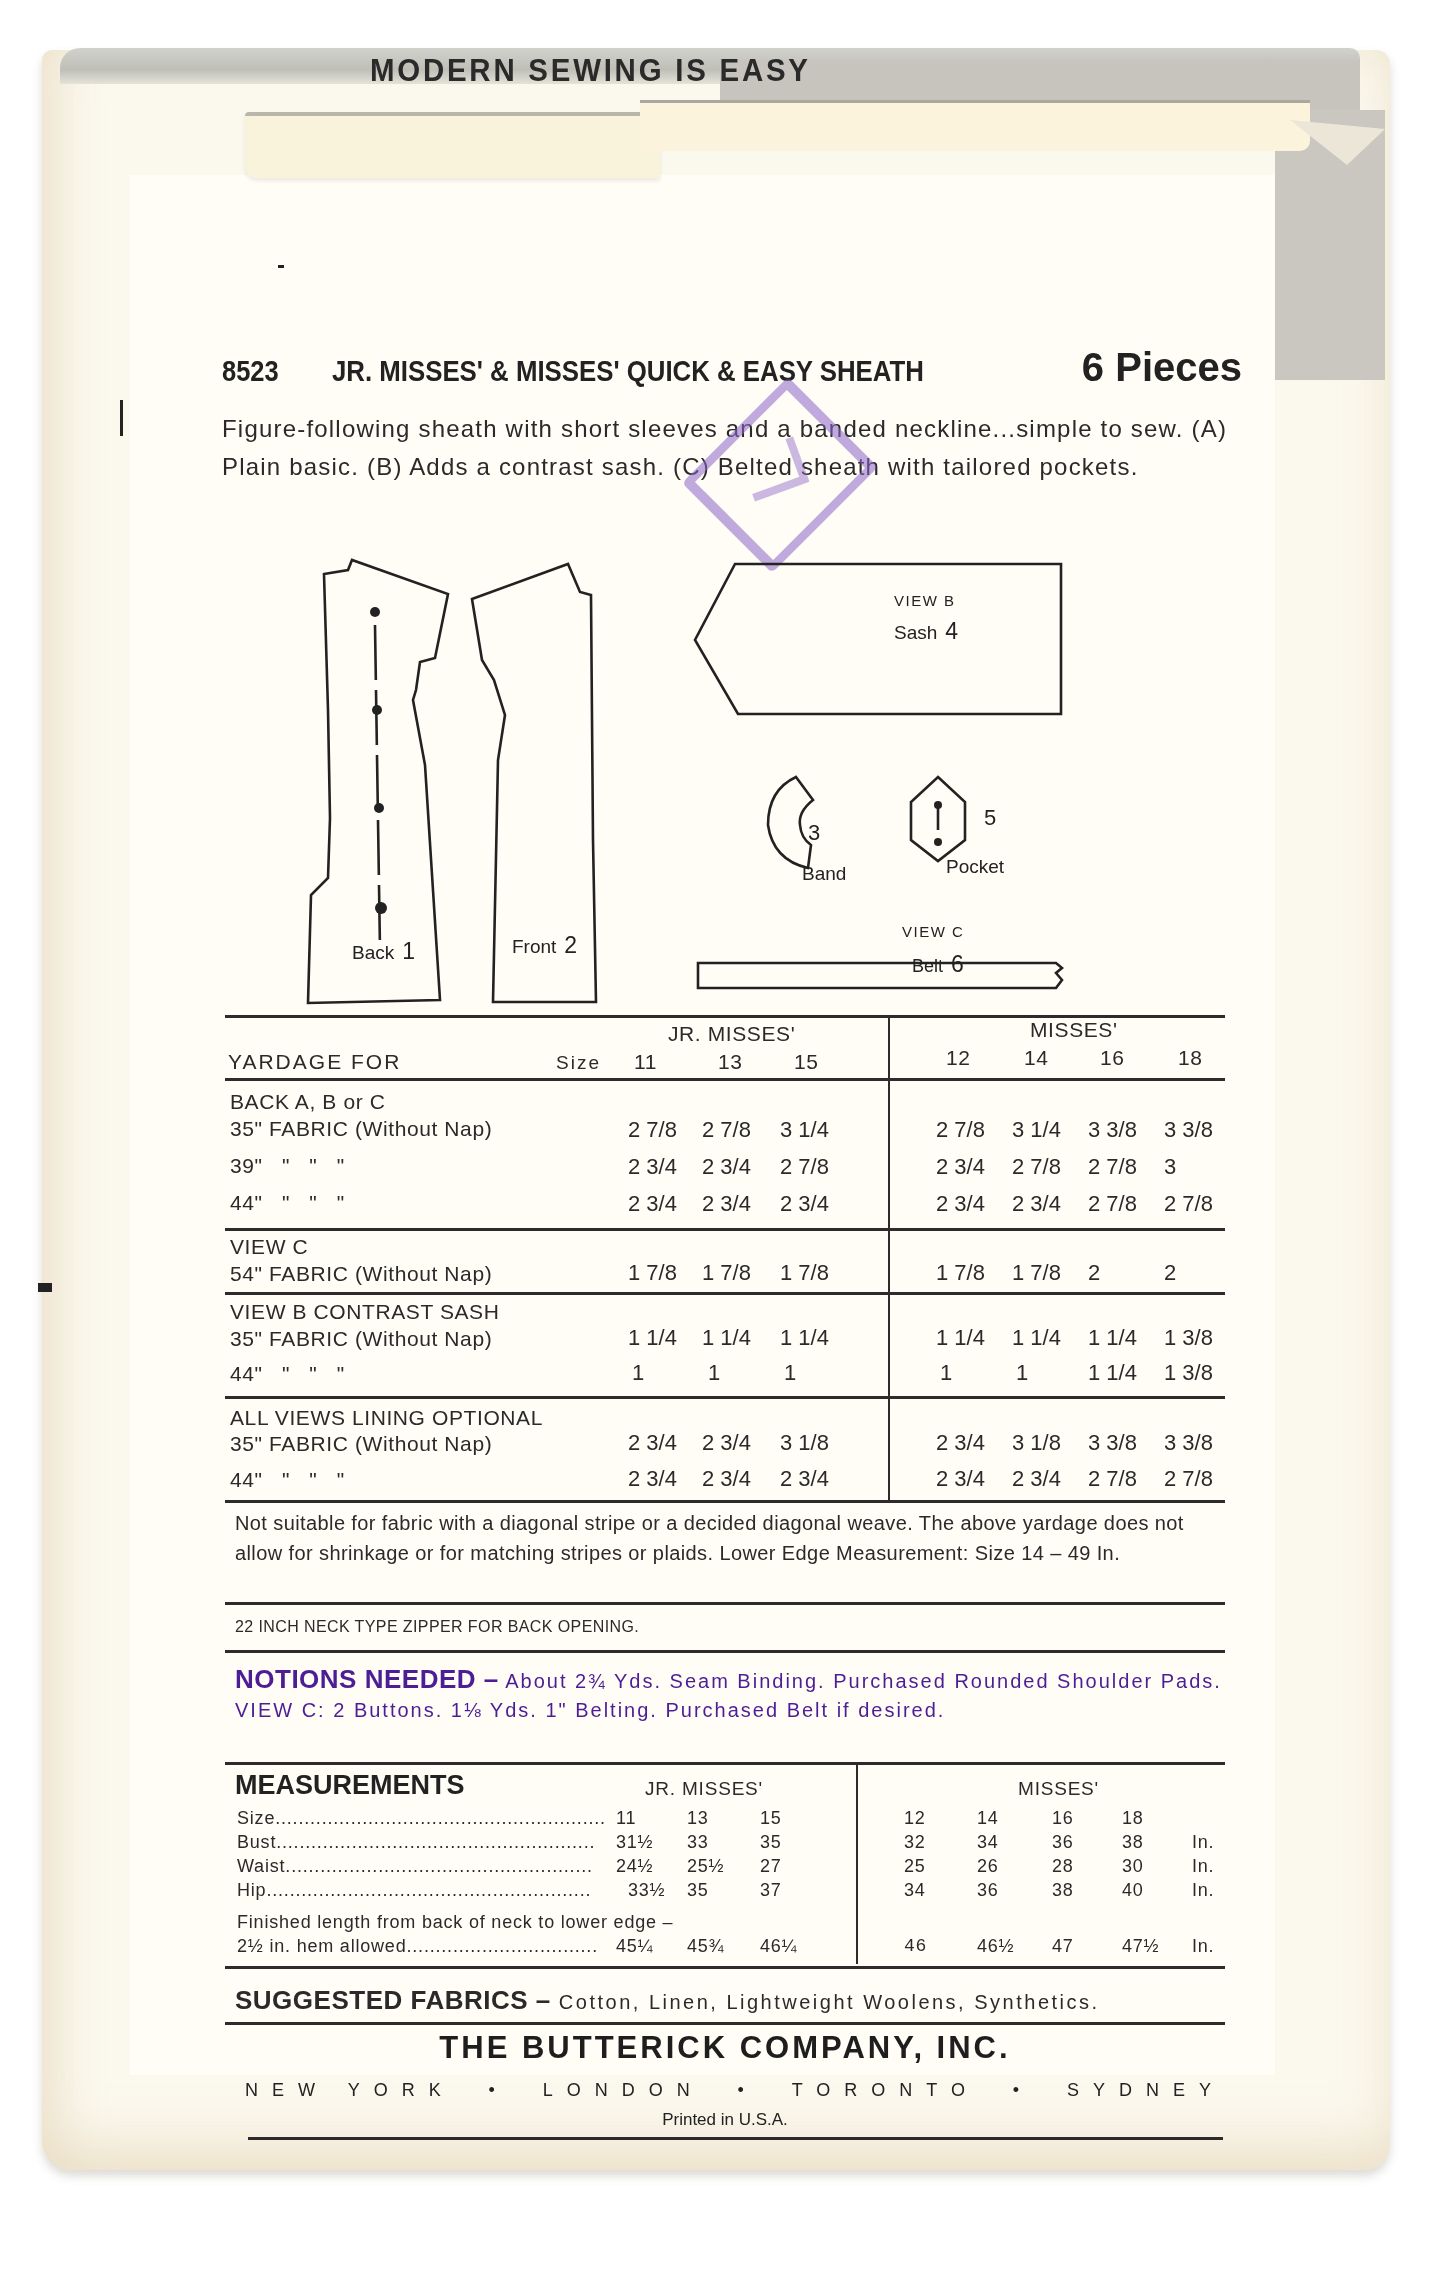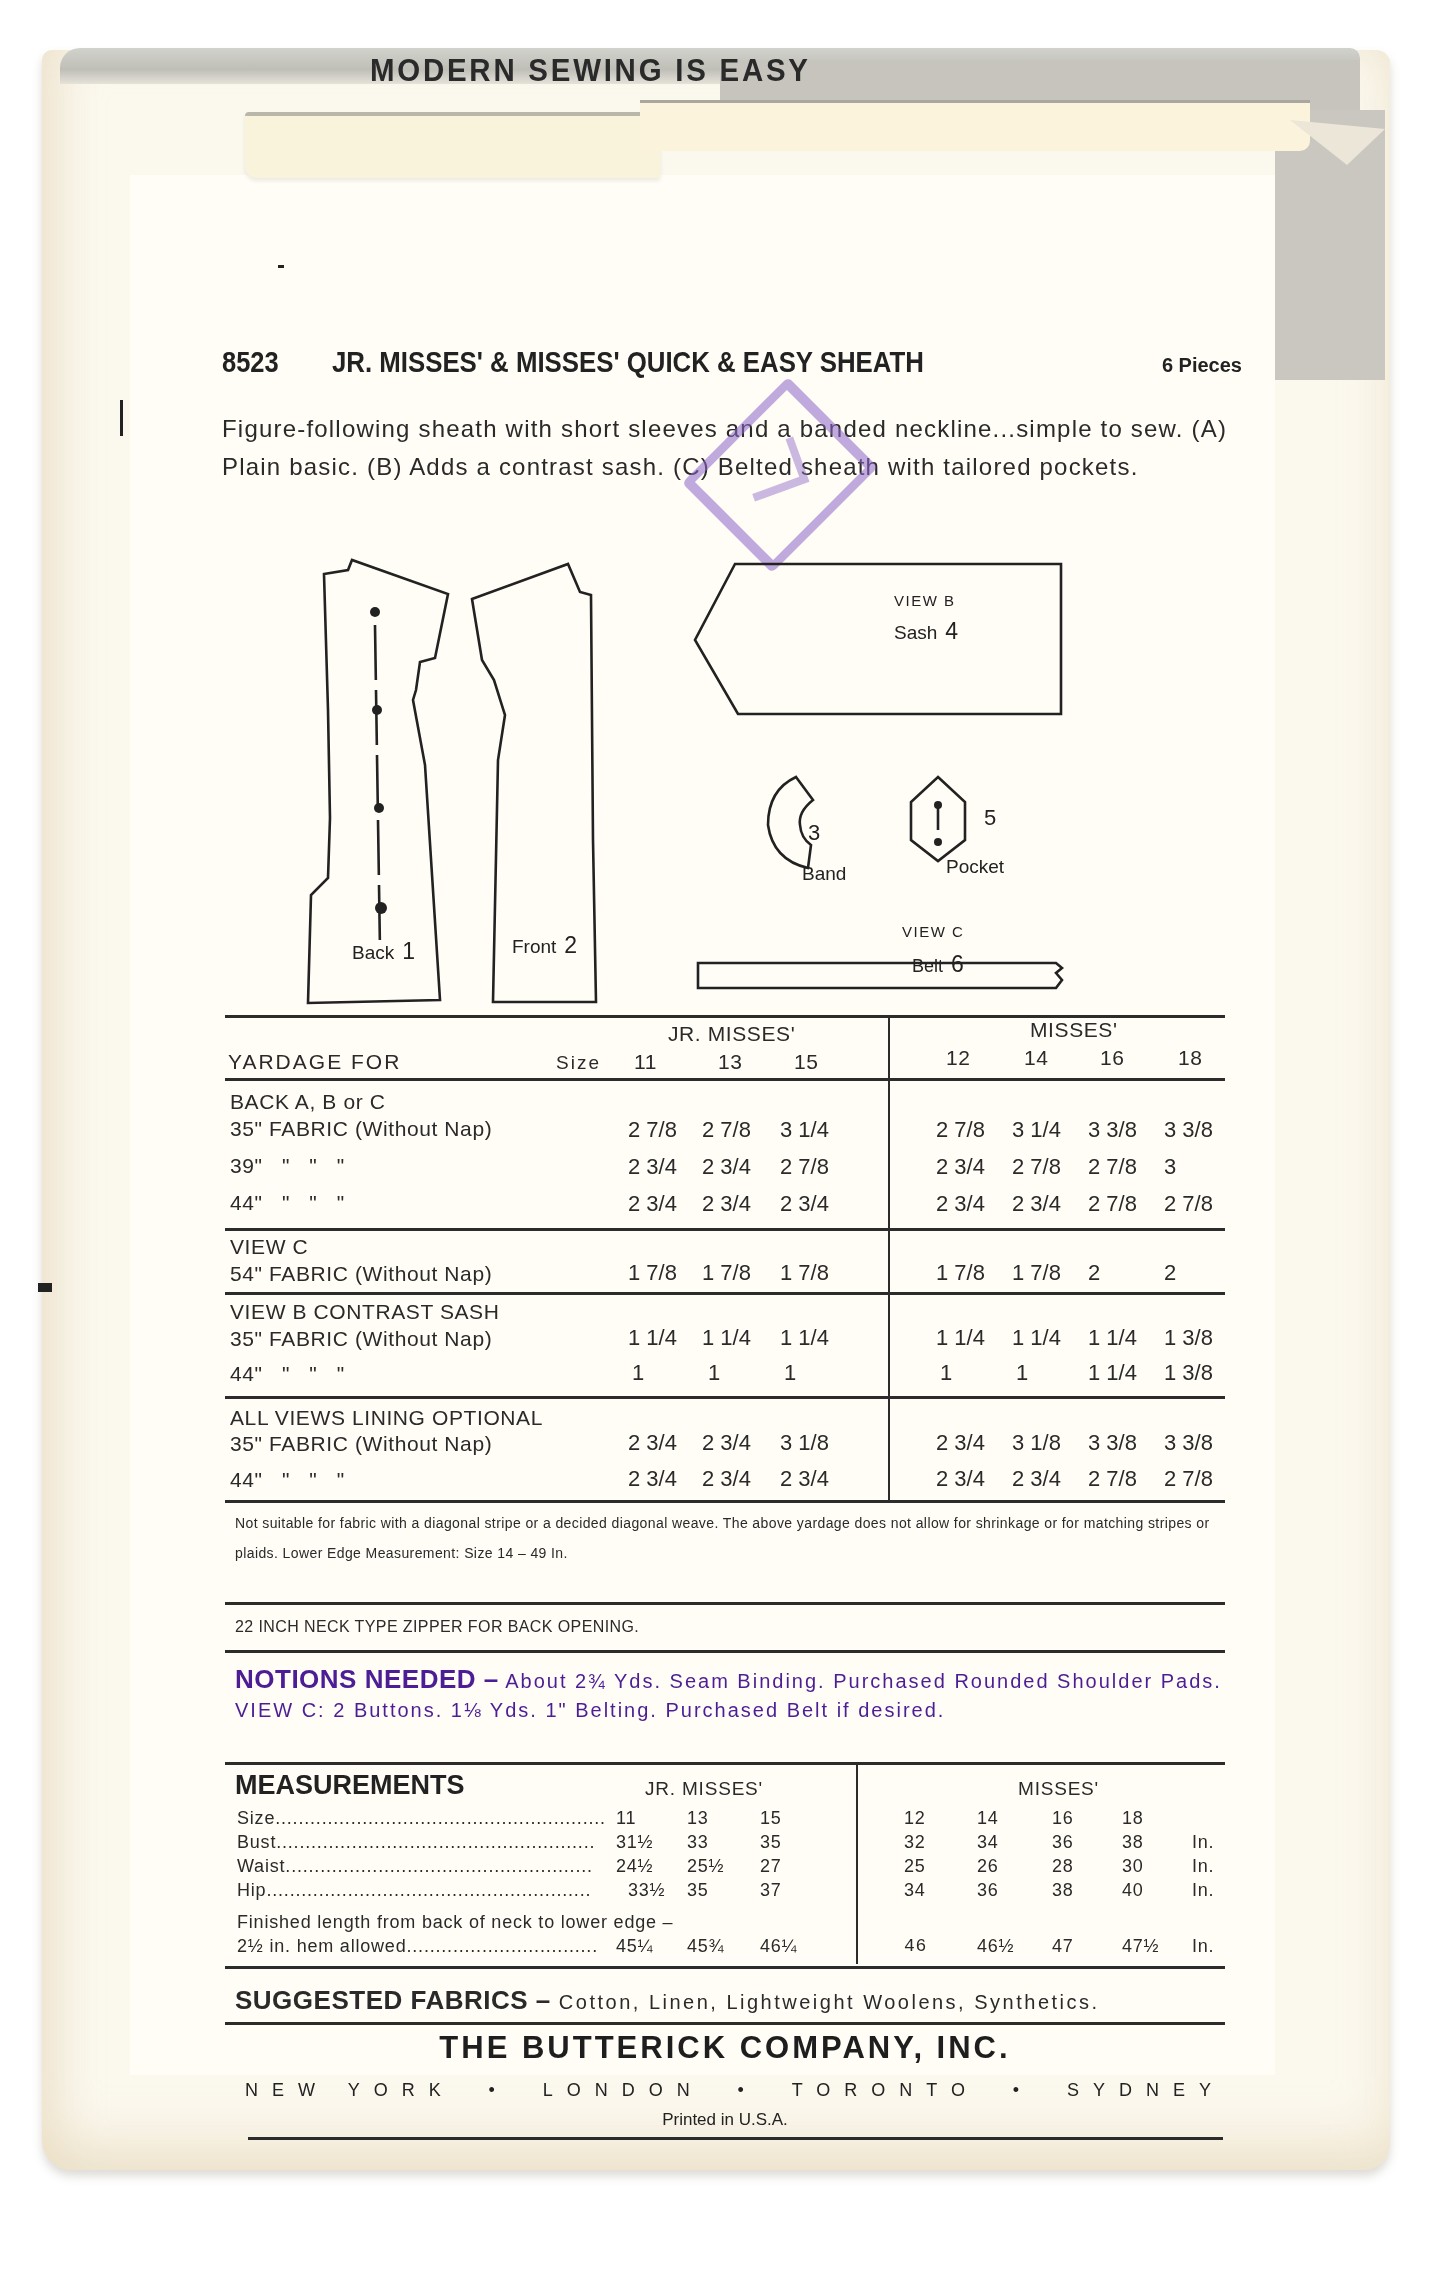--- a/index.html
+++ b/index.html
@@ -50,21 +50,21 @@
   .banner {
     position:absolute; left:370px; top:52px; font-size:32px; letter-spacing:3px;
     font-weight:bold; color:#2a2a2a; transform:scaleX(0.92); transform-origin:left;
   }
   .title-row {
     position:absolute; left:222px; top:345px; width:1020px; display:flex; align-items:baseline;
     font-size:30px; font-weight:bold; color:#222;
   }
   .title-row .num { width:110px; transform:scaleX(0.85); transform-origin:left; }
   .title-row .name { flex:1; transform:scaleX(0.86); transform-origin:left; white-space:nowrap; }
-  .title-row .pieces { font-size:20px; }
+  .title-row .pieces { font-size:40px; }
   .desc {
     position:absolute; left:222px; top:410px; width:1010px;
     font-size:24px; line-height:38px; letter-spacing:1.2px; color:#2a2a2a;
   }
   .stamp {
     position:absolute; left:705px; top:400px; width:130px; height:130px;
     border:10px solid rgba(140,100,200,0.55); transform:rotate(45deg) scaleX(0.85);
     border-radius:6px;
   }
   .stamp-inner {
@@ -76,21 +76,21 @@
   .piece-label { position:absolute; font-size:19px; color:#222; }
   .piece-label b { font-size:23px; font-weight:normal; margin-left:8px; }
   .small-label { position:absolute; font-size:15px; letter-spacing:1.5px; color:#222; }
 
   
   .hr { position:absolute; left:225px; width:1000px; height:3px; background:#2c2c2c; }
   .vr { position:absolute; left:888px; width:2px; background:#2c2c2c; }
   .t { position:absolute; font-size:21px; color:#2a2a2a; white-space:nowrap; letter-spacing:0.6px; }
   .t-sm { font-size:19px; }
   .cell { position:absolute; font-size:22px; color:#2a2a2a; white-space:nowrap; }
-  .para { position:absolute; left:235px; width:985px; font-size:14px; line-height:30px; color:#2a2a2a; letter-spacing:0.4px; }
+  .para { position:absolute; left:235px; width:985px; font-size:20px; line-height:30px; color:#2a2a2a; letter-spacing:0.4px; }
   .notions { position:absolute; left:235px; top:1665px; width:990px; font-size:20px; line-height:29px; color:#4c1d95; letter-spacing:2px; }
   .notions .hd { font-size:26px; font-weight:bold; letter-spacing:0.5px; }
   .meas-hd { position:absolute; left:235px; top:1770px; font-size:27px; font-weight:bold; color:#222; }
   .m { position:absolute; font-size:18px; color:#2a2a2a; white-space:nowrap; letter-spacing:0.8px; }
   .fabrics { position:absolute; left:235px; top:1985px; width:1000px; font-size:20px; letter-spacing:2.5px; color:#2a2a2a; }
   .fabrics .hd { font-size:26px; font-weight:bold; letter-spacing:0.5px; }
   .company { position:absolute; left:225px; top:2030px; width:1000px; text-align:center; font-size:31px; font-weight:bold; letter-spacing:3px; color:#1e1e1e; }
   .cities { position:absolute; left:245px; top:2080px; width:980px; display:flex; justify-content:space-between; font-size:18px; letter-spacing:14px; color:#222; }
   .printed { position:absolute; left:225px; top:2110px; width:1000px; text-align:center; font-size:17px; color:#222; }
 </style>

